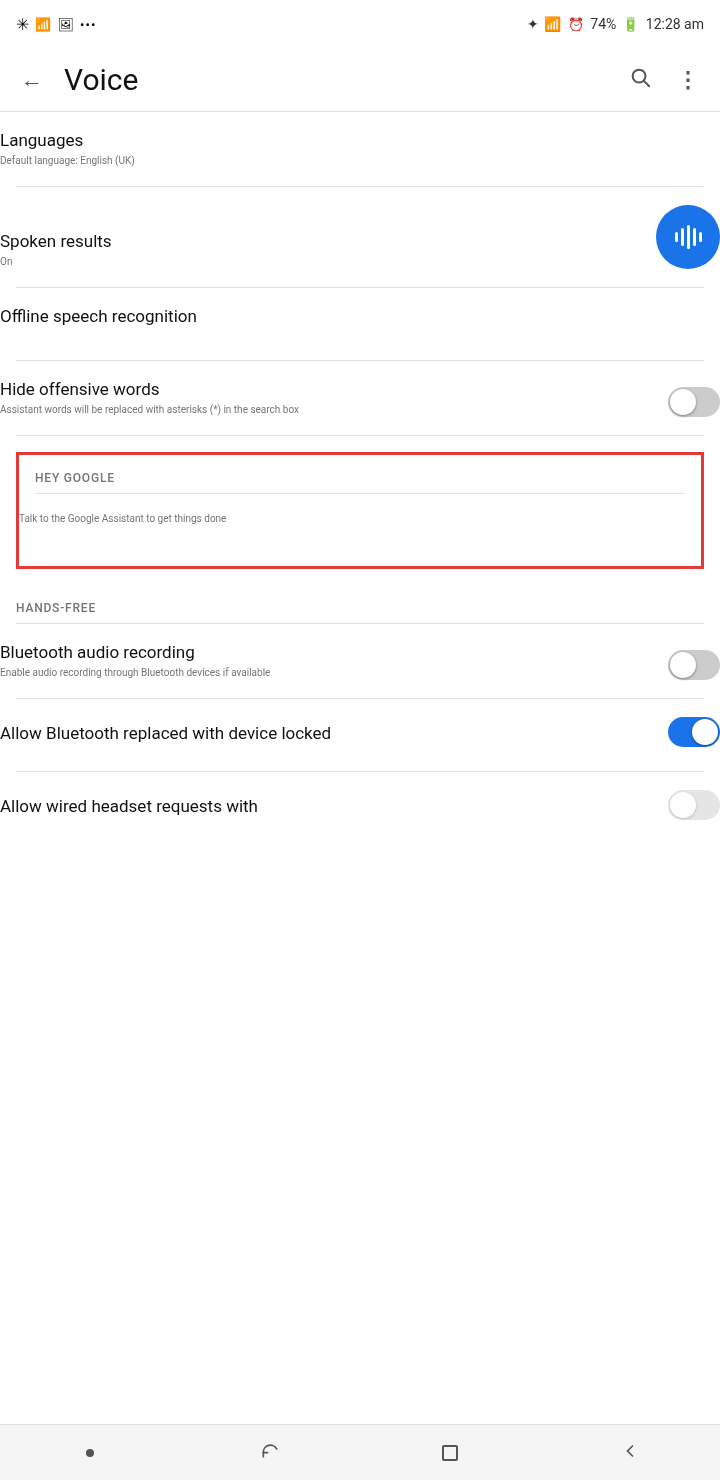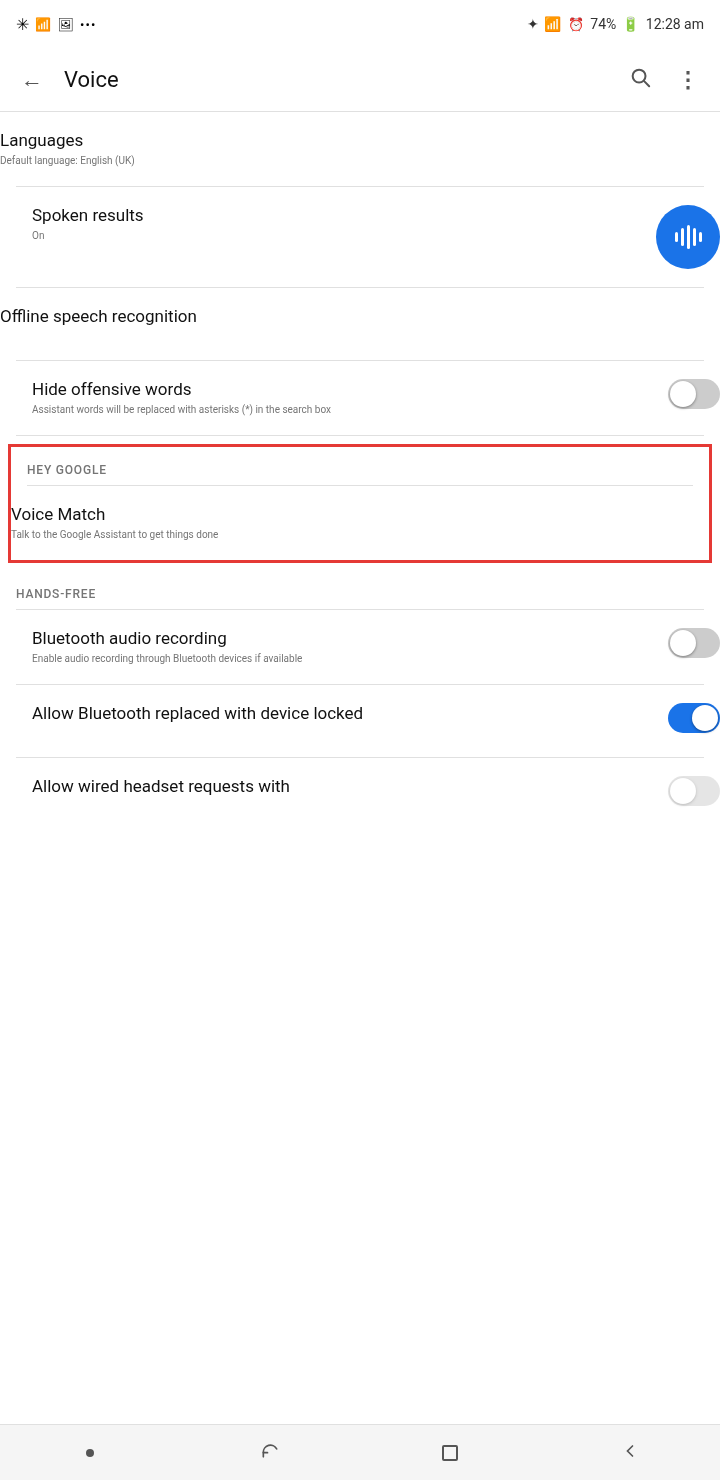--- a/index.html
+++ b/index.html
@@ -47,21 +47,21 @@
       height: 48px;
       display: flex;
       align-items: center;
       justify-content: center;
       cursor: pointer;
       font-size: 22px;
       color: #555;
     }
     .app-bar-title {
       flex: 1;
-      font-size: 22px;
+      font-size: 30px;
       font-weight: 400;
       color: #111;
       margin-left: 8px;
     }
     .app-bar-actions {
       display: flex;
       align-items: center;
     }
     .app-bar-icon-btn {
       width: 48px;
@@ -94,23 +94,22 @@
       font-weight: 400;
       margin-bottom: 4px;
     }
     .settings-item-subtitle {
       font-size: 10px;
       color: #757575;
       line-height: 1.4;
     }
     .settings-item-row {
       display: flex;
-      align-items: flex-start;
+      align-items: flex-end;
       justify-content: space-between;
-      margin-left: 32px;
     }
     .settings-item-content {
       flex: 1;
       padding-right: 16px;
     }
 
     
     .toggle {
       width: 52px;
       height: 30px;
@@ -160,21 +159,21 @@
       display: flex;
       align-items: center;
       justify-content: center;
       cursor: pointer;
       flex-shrink: 0;
     }
 
     
     .hey-google-section {
       border: 3px solid #e53935;
-      margin: 8px;
+      margin: 16px;
     }
 
     
     .bottom-nav {
       position: fixed;
       bottom: 0;
       width: 720px;
       height: 56px;
       background: #f5f5f5;
       display: flex;
@@ -300,21 +299,20 @@
     </div>
   </div>
 </div>
 <div class="divider"></div>
 
 <div class="hey-google-section">
   <div class="section-header">HEY GOOGLE</div>
   <div class="divider"></div>
 
   <div class="settings-item">
-    <div class="settings-item-title">Voice Match</div>
     <div class="settings-item-subtitle">Talk to the Google Assistant to get things done</div>
   </div>
 </div>
 
 <div class="section-header">HANDS-FREE</div>
 <div class="divider"></div>
 
 <div class="settings-item">
   <div class="settings-item-row">
     <div class="settings-item-content">

